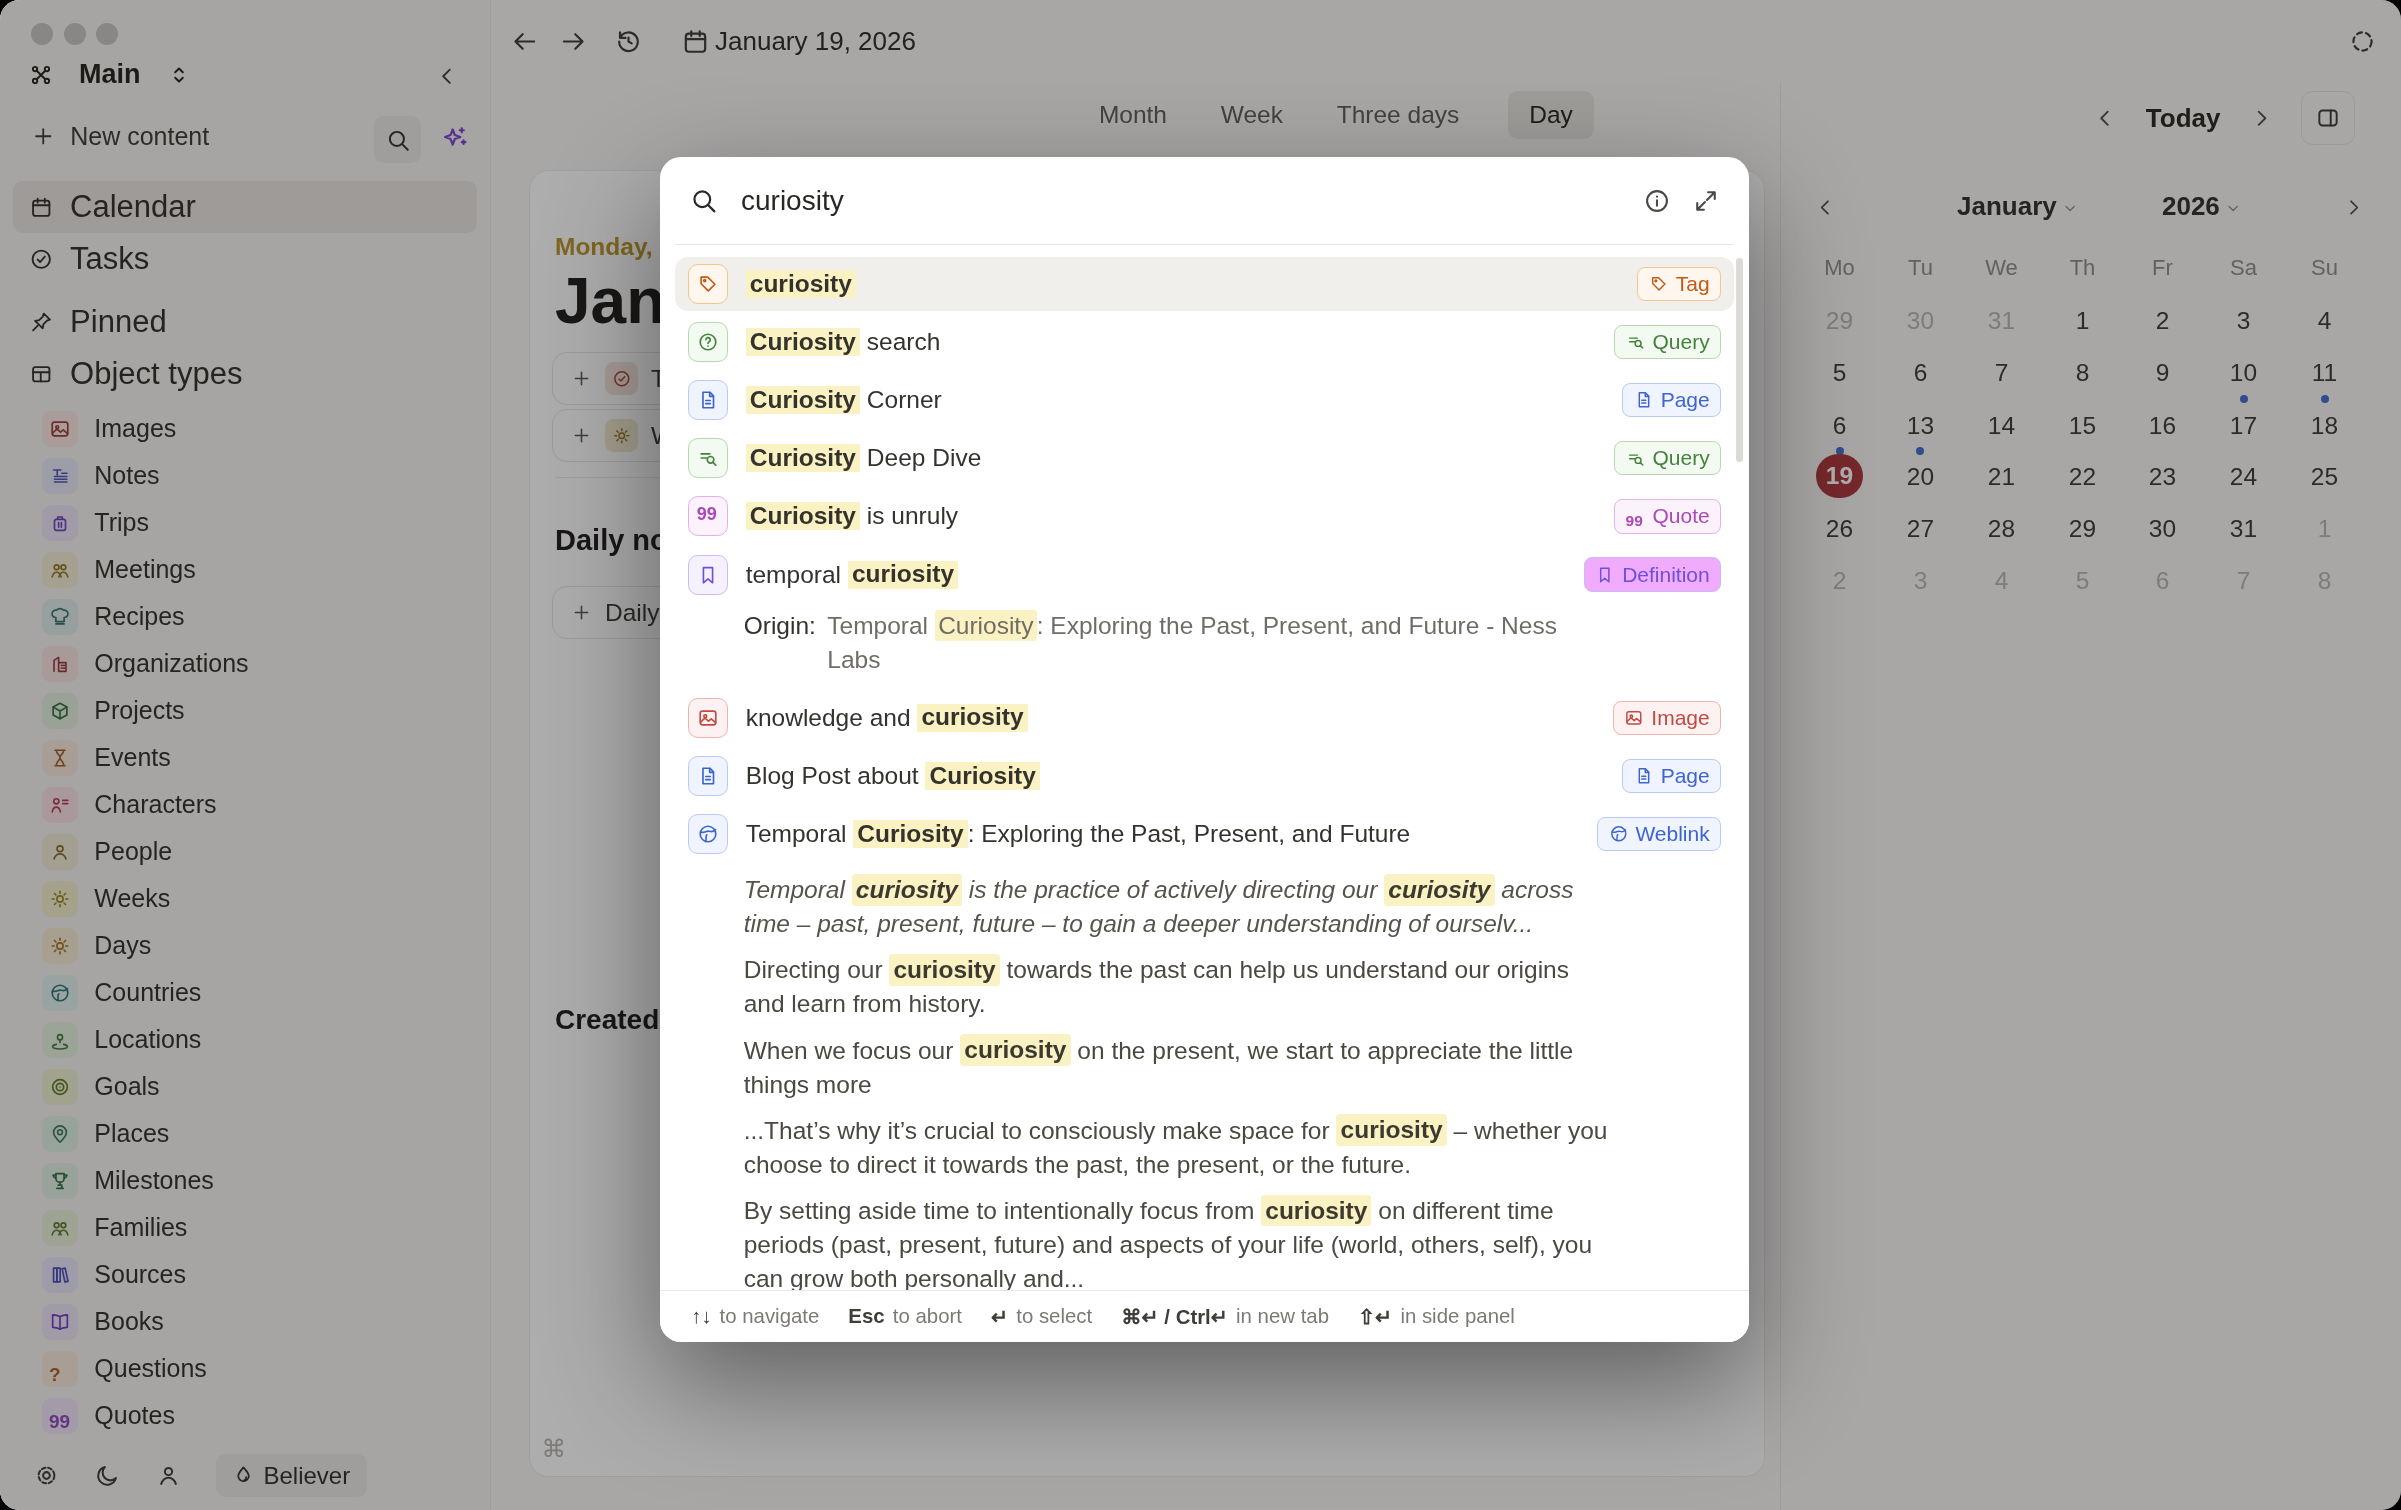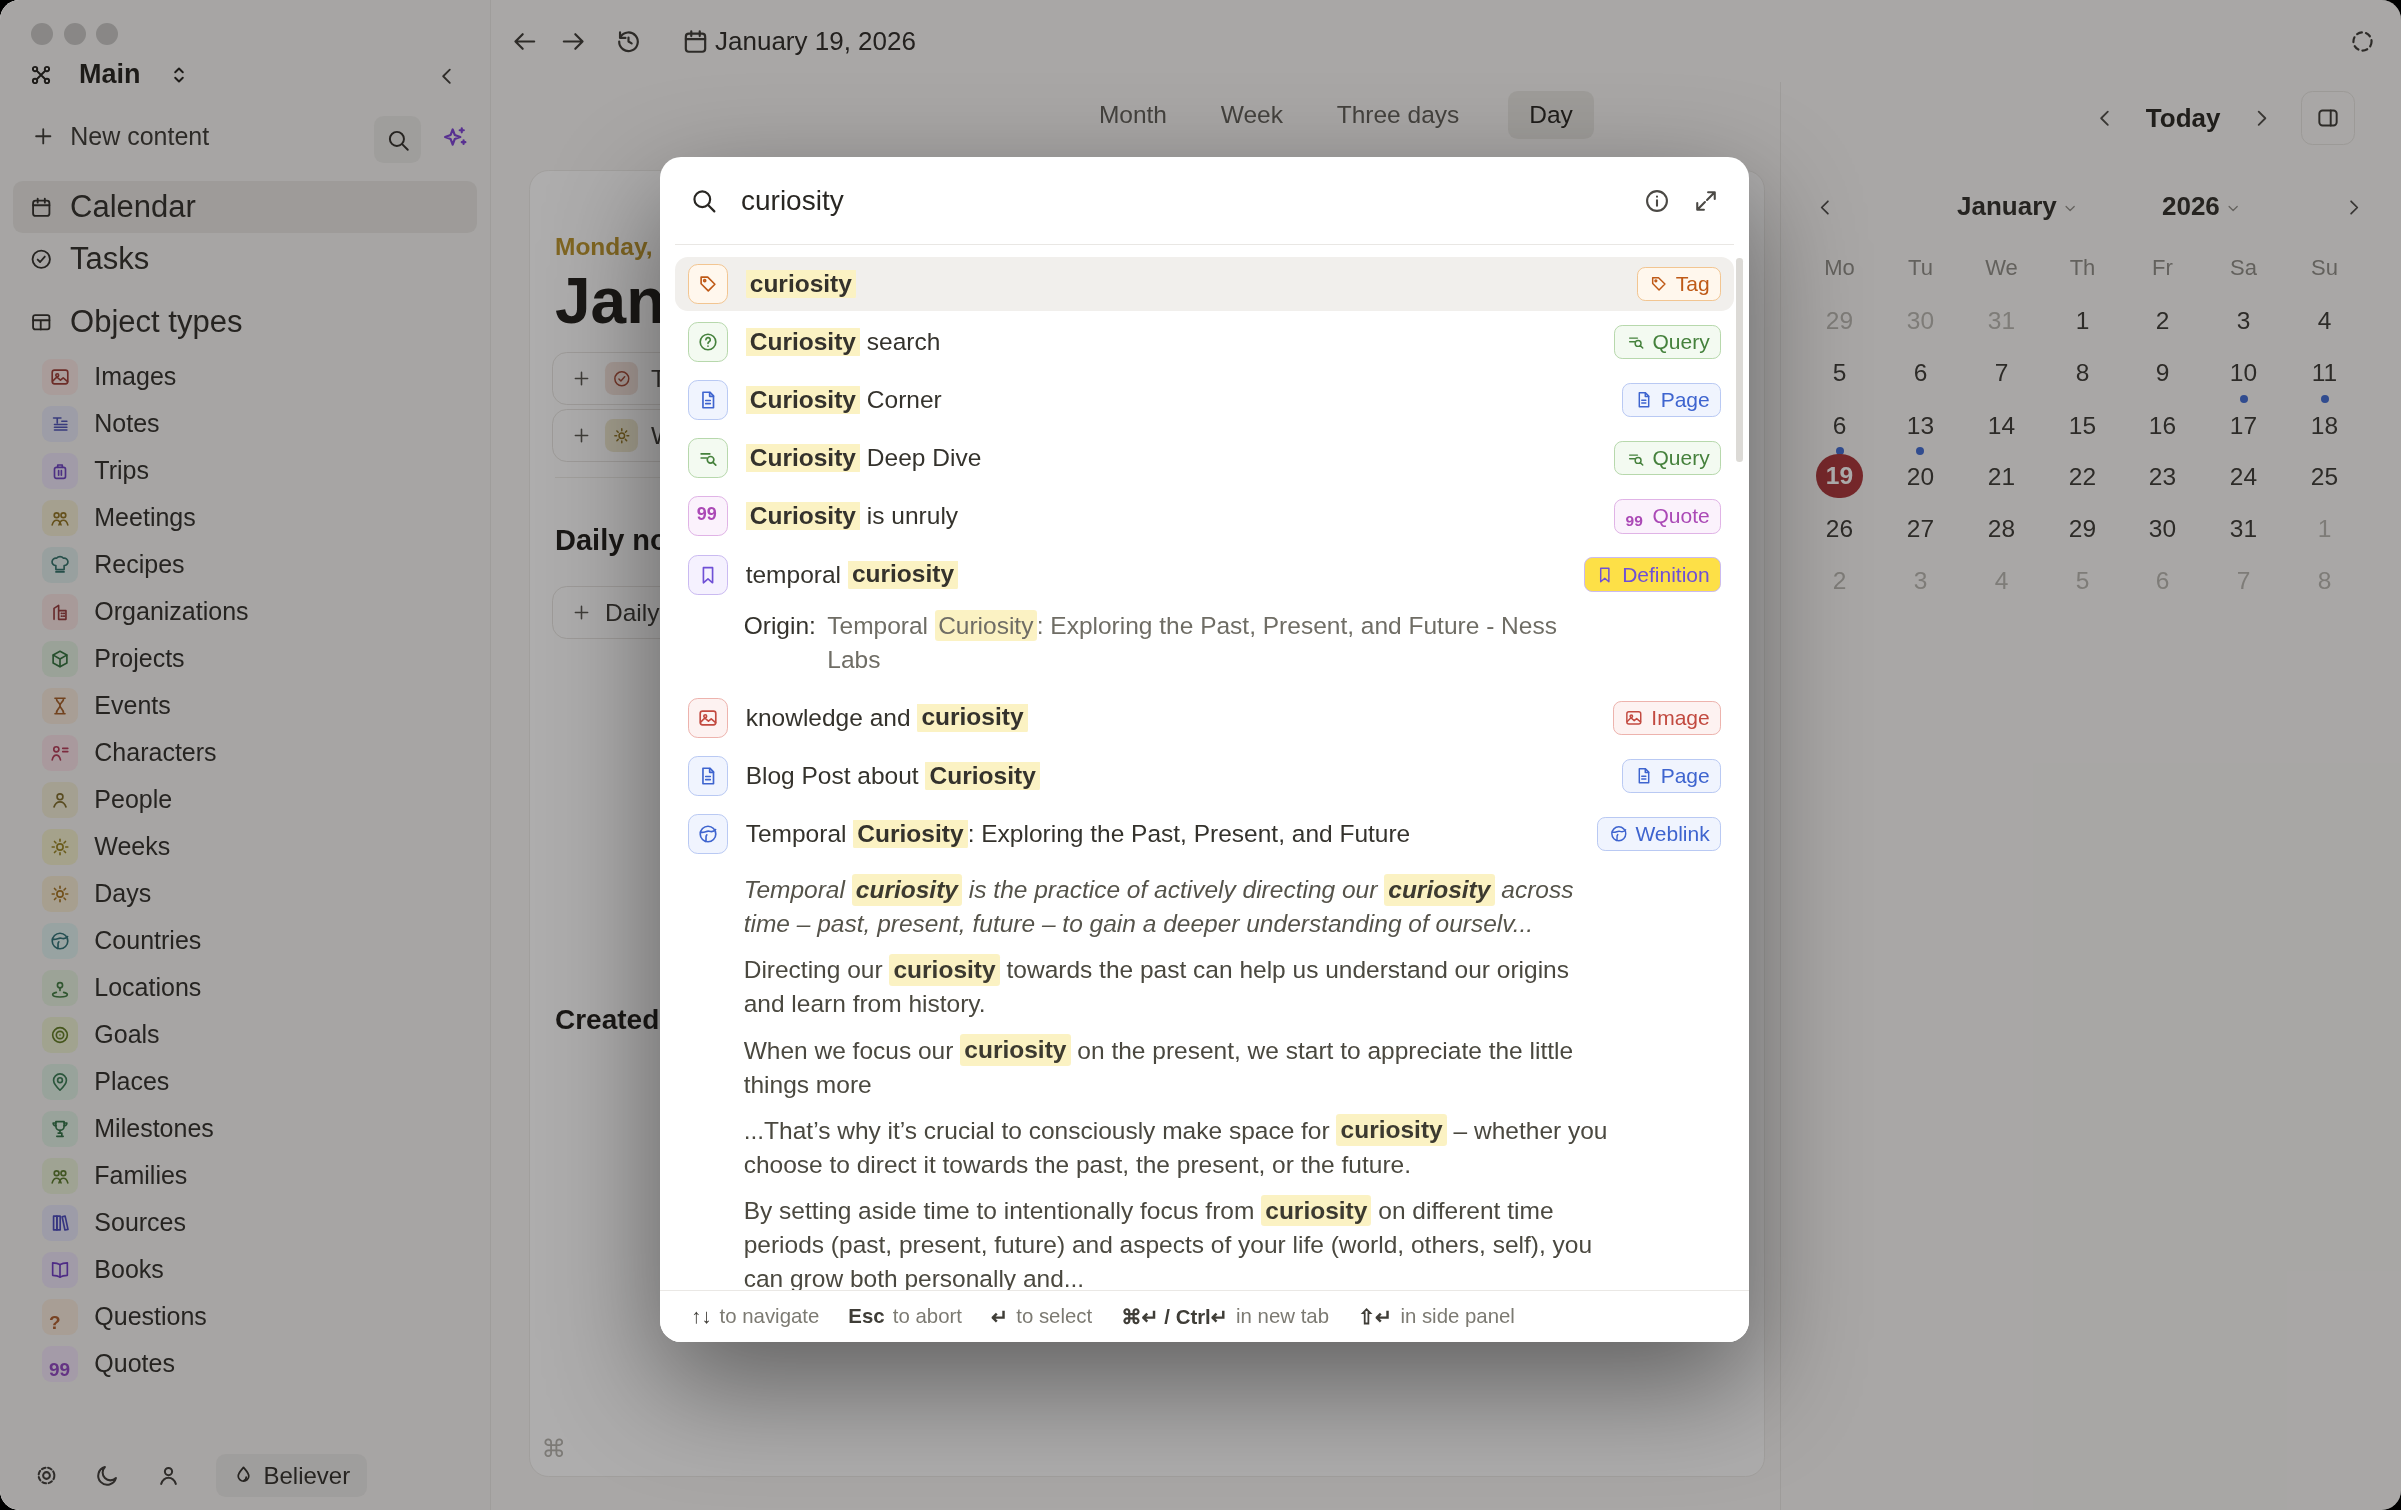--- a/index.html
+++ b/index.html
@@ -179,20 +179,29 @@
         <div class="srow">
           <span class="i">
             <svg viewBox="0 0 24 24" fill="none" stroke="currentColor" stroke-width="1.8" stroke-linecap="round" stroke-linejoin="round">
               <circle cx="12" cy="12" r="8.5"></circle>
               <path d="M8.5 12.3l2.4 2.4 4.6-5.3"></path>
             </svg>
           </span>
           <span>Tasks</span>
         </div>
         <div class="spacer"></div>
+        <div class="srow">
+          <span class="i">
+            <svg viewBox="0 0 24 24" fill="none" stroke="currentColor" stroke-width="1.8" stroke-linecap="round" stroke-linejoin="round">
+              <path d="M14.5 3.5l6 6-2.9 1-3.5 3.5-.7 4-7.4-7.4 4-.7 3.5-3.5z"></path>
+              <path d="M8.6 15.4L4 20"></path>
+            </svg>
+          </span>
+          <span>Pinned</span>
+        </div>
         <div class="srow">
           <span class="i">
             <svg viewBox="0 0 24 24" fill="none" stroke="currentColor" stroke-width="1.8" stroke-linecap="round" stroke-linejoin="round">
               <rect x="4" y="5" width="16" height="14" rx="2"></rect>
               <path d="M4 10h16M11.5 10v9"></path>
             </svg>
           </span>
           <span>Object types</span>
         </div>
         <div class="objlist">
@@ -780,21 +789,21 @@
       </div>
       <div class="res-row">
         <span class="ricon" style="color: rgb(111, 80, 214); border-color: rgb(202, 186, 241); background: rgb(245, 241, 254);">
           <span class="i">
             <svg viewBox="0 0 24 24" fill="none" stroke="currentColor" stroke-width="1.8" stroke-linecap="round" stroke-linejoin="round">
               <path d="M7 4h10v16.5l-5-4.2-5 4.2z"></path>
             </svg>
           </span>
         </span>
         <span class="res-title"><span>temporal </span><span class="hl b">curiosity</span></span>
-        <span class="badge" style="color: rgb(111, 80, 214); border-color: rgb(202, 186, 241); background: #fde047;">
+        <span class="badge" style="color: rgb(111, 80, 214); border-color: rgb(202, 186, 241); background: #f0abfc;">
           <span class="i">
             <svg viewBox="0 0 24 24" fill="none" stroke="currentColor" stroke-width="1.8" stroke-linecap="round" stroke-linejoin="round">
               <path d="M7 4h10v16.5l-5-4.2-5 4.2z"></path>
             </svg>
           </span>
           <span>Definition</span>
         </span>
       </div>
       <div class="origin">
         <span class="olabel">Origin:</span>

